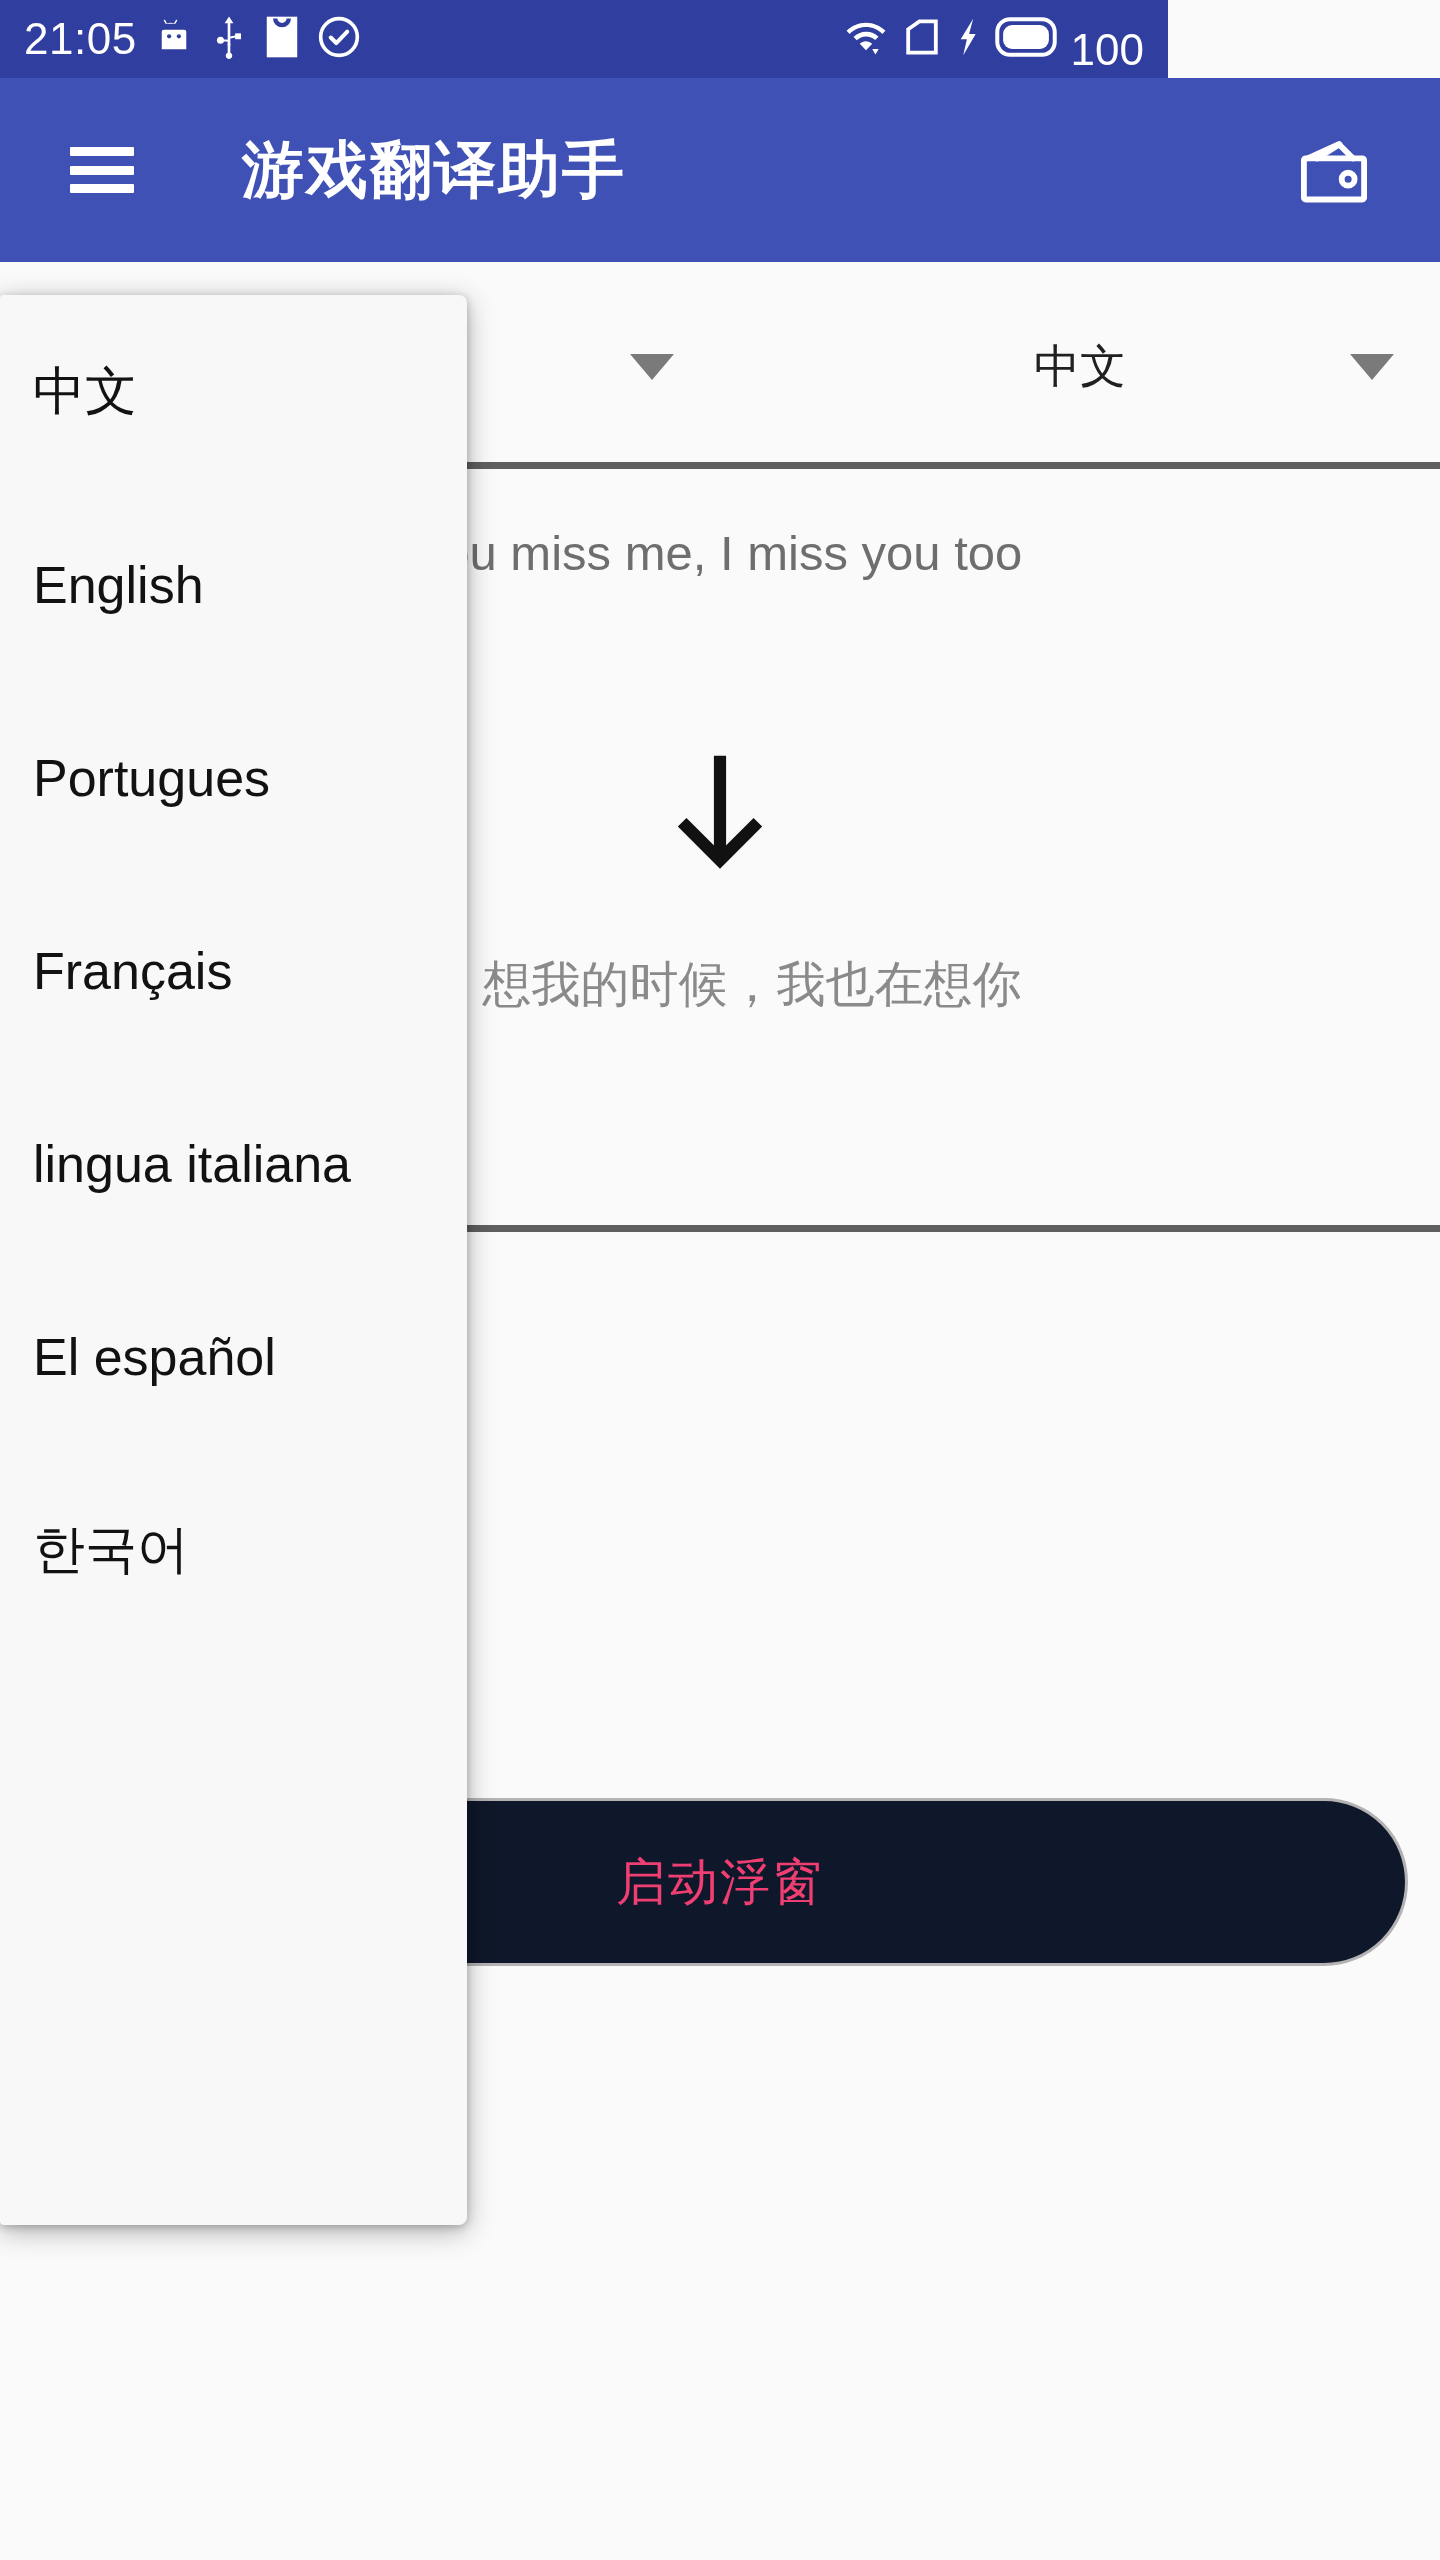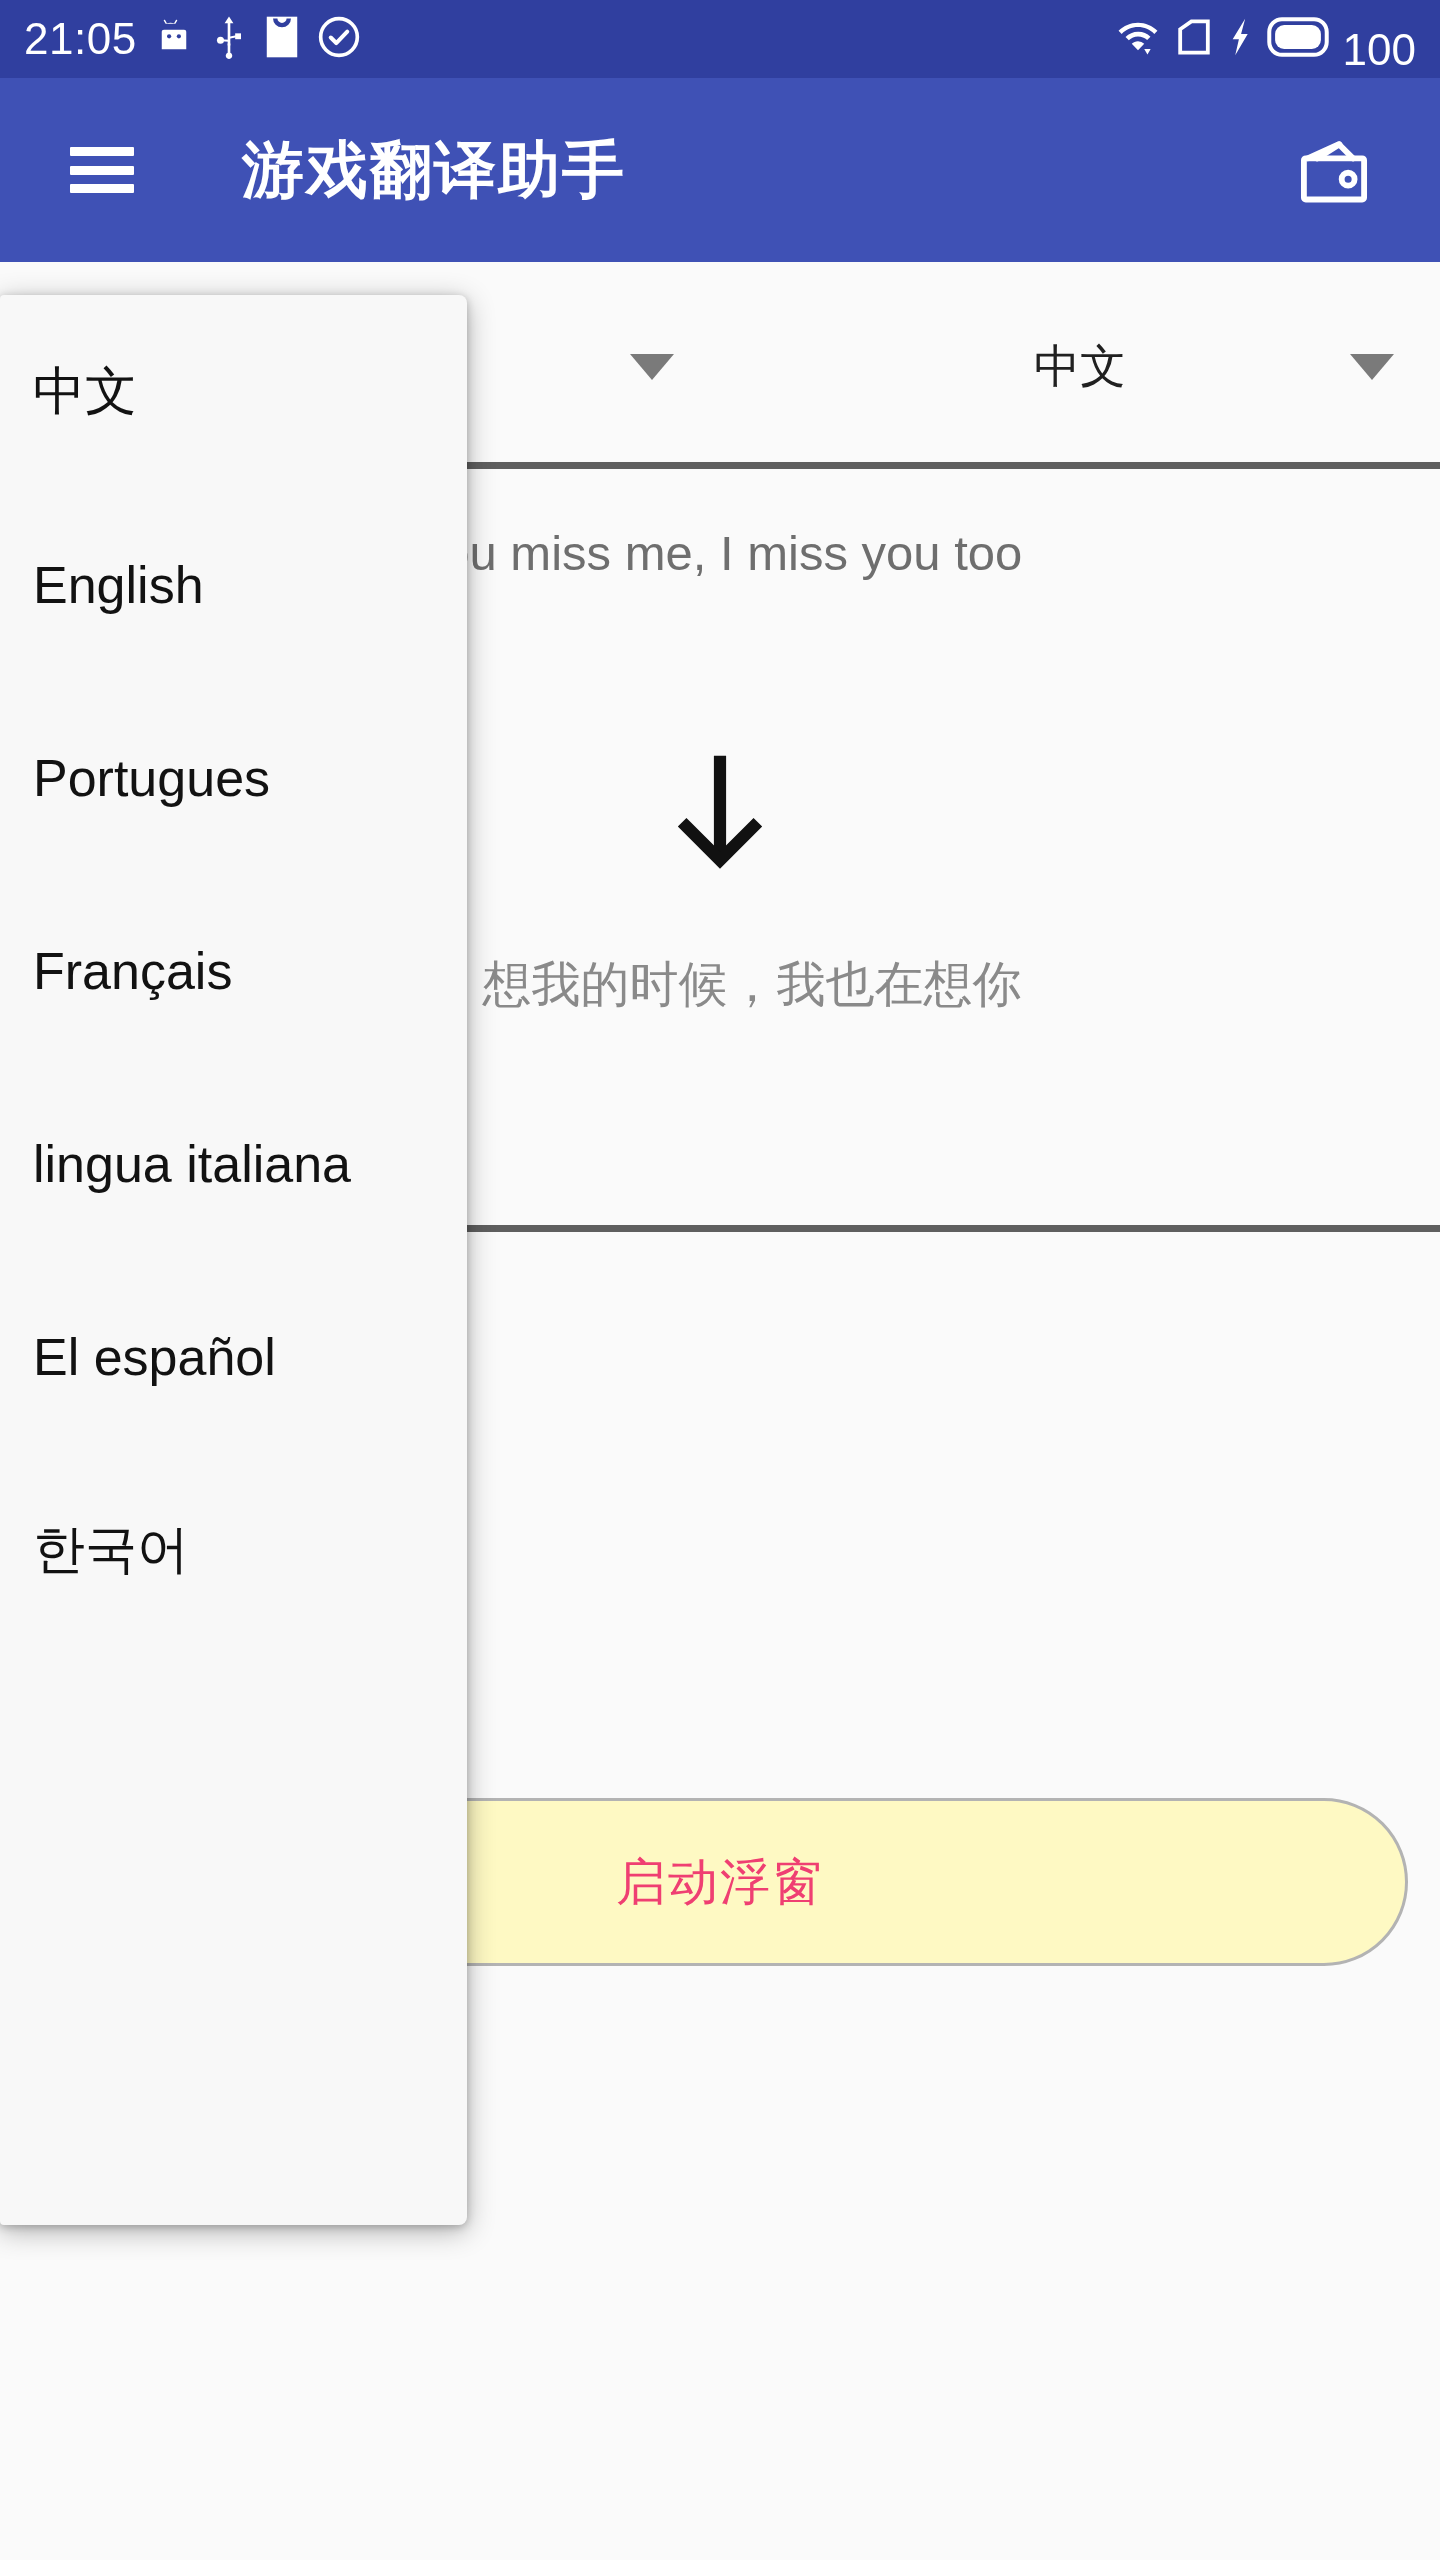--- a/index.html
+++ b/index.html
@@ -6,21 +6,21 @@
   html, body {
     width:1440px; height:2560px;
     background:#fafafa;
     font-family:"Liberation Sans","DejaVu Sans",sans-serif;
     overflow:hidden;
   }
   #screen { position:relative; width:1440px; height:2560px; background:#fafafa; }
 
   
   .statusbar{
-    position:absolute; left:0; top:0; width:1440px; height:78px;
+    position:absolute; left:0; top:0; width:1168px; height:78px;
     background:#303f9f; color:#fff;
     display:flex; align-items:center; justify-content:space-between;
     padding:0 24px;
   }
   .sb-left{ display:flex; align-items:center; gap:16px; }
   .sb-right{ display:flex; align-items:center; gap:14px; }
   .sb-clock{ font-size:44px; font-weight:400; letter-spacing:0.5px; line-height:1; }
   .sb-num{ font-size:44px; line-height:1;margin-top:21px; }
   .sb-ico{ display:block; }
 
@@ -88,21 +88,21 @@
   .dst-text{
     position:absolute; left:0; top:686px; width:1440px;
     text-align:center; font-size:49px; color:#8a8a8a; line-height:1.25;
     padding:0 40px;
     margin-left:32px;
   }
 
   
   .float-btn{
     position:absolute; left:32px; top:1530px; width:1376px; height:168px;
-    background:#fef9c3; border:3px solid #b3b3b3; border-radius:84px;
+    background:#0f172a; border:3px solid #b3b3b3; border-radius:84px;
     display:flex; align-items:center; justify-content:center;
     cursor:pointer;
   }
   .float-btn-label{ font-size:50px; color:#ef3f72; letter-spacing:2px; }
 
   
   .dropdown{
     position:absolute; left:0; top:295px; width:467px; height:1930px;
     background:#f8f8f8;
     border-radius:4px 8px 8px 4px;

